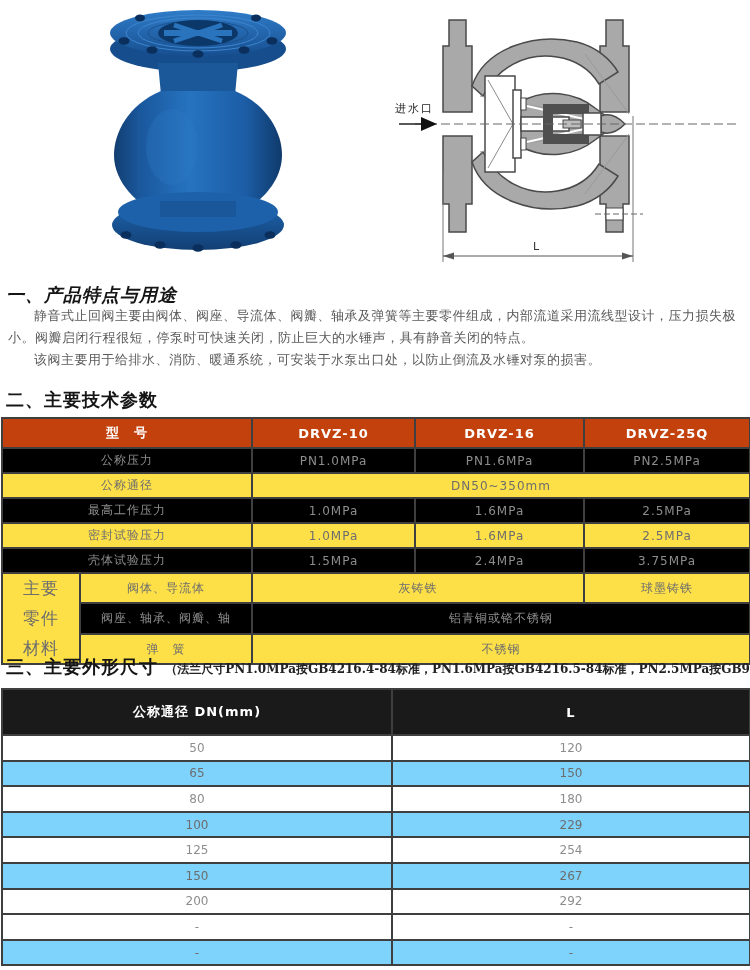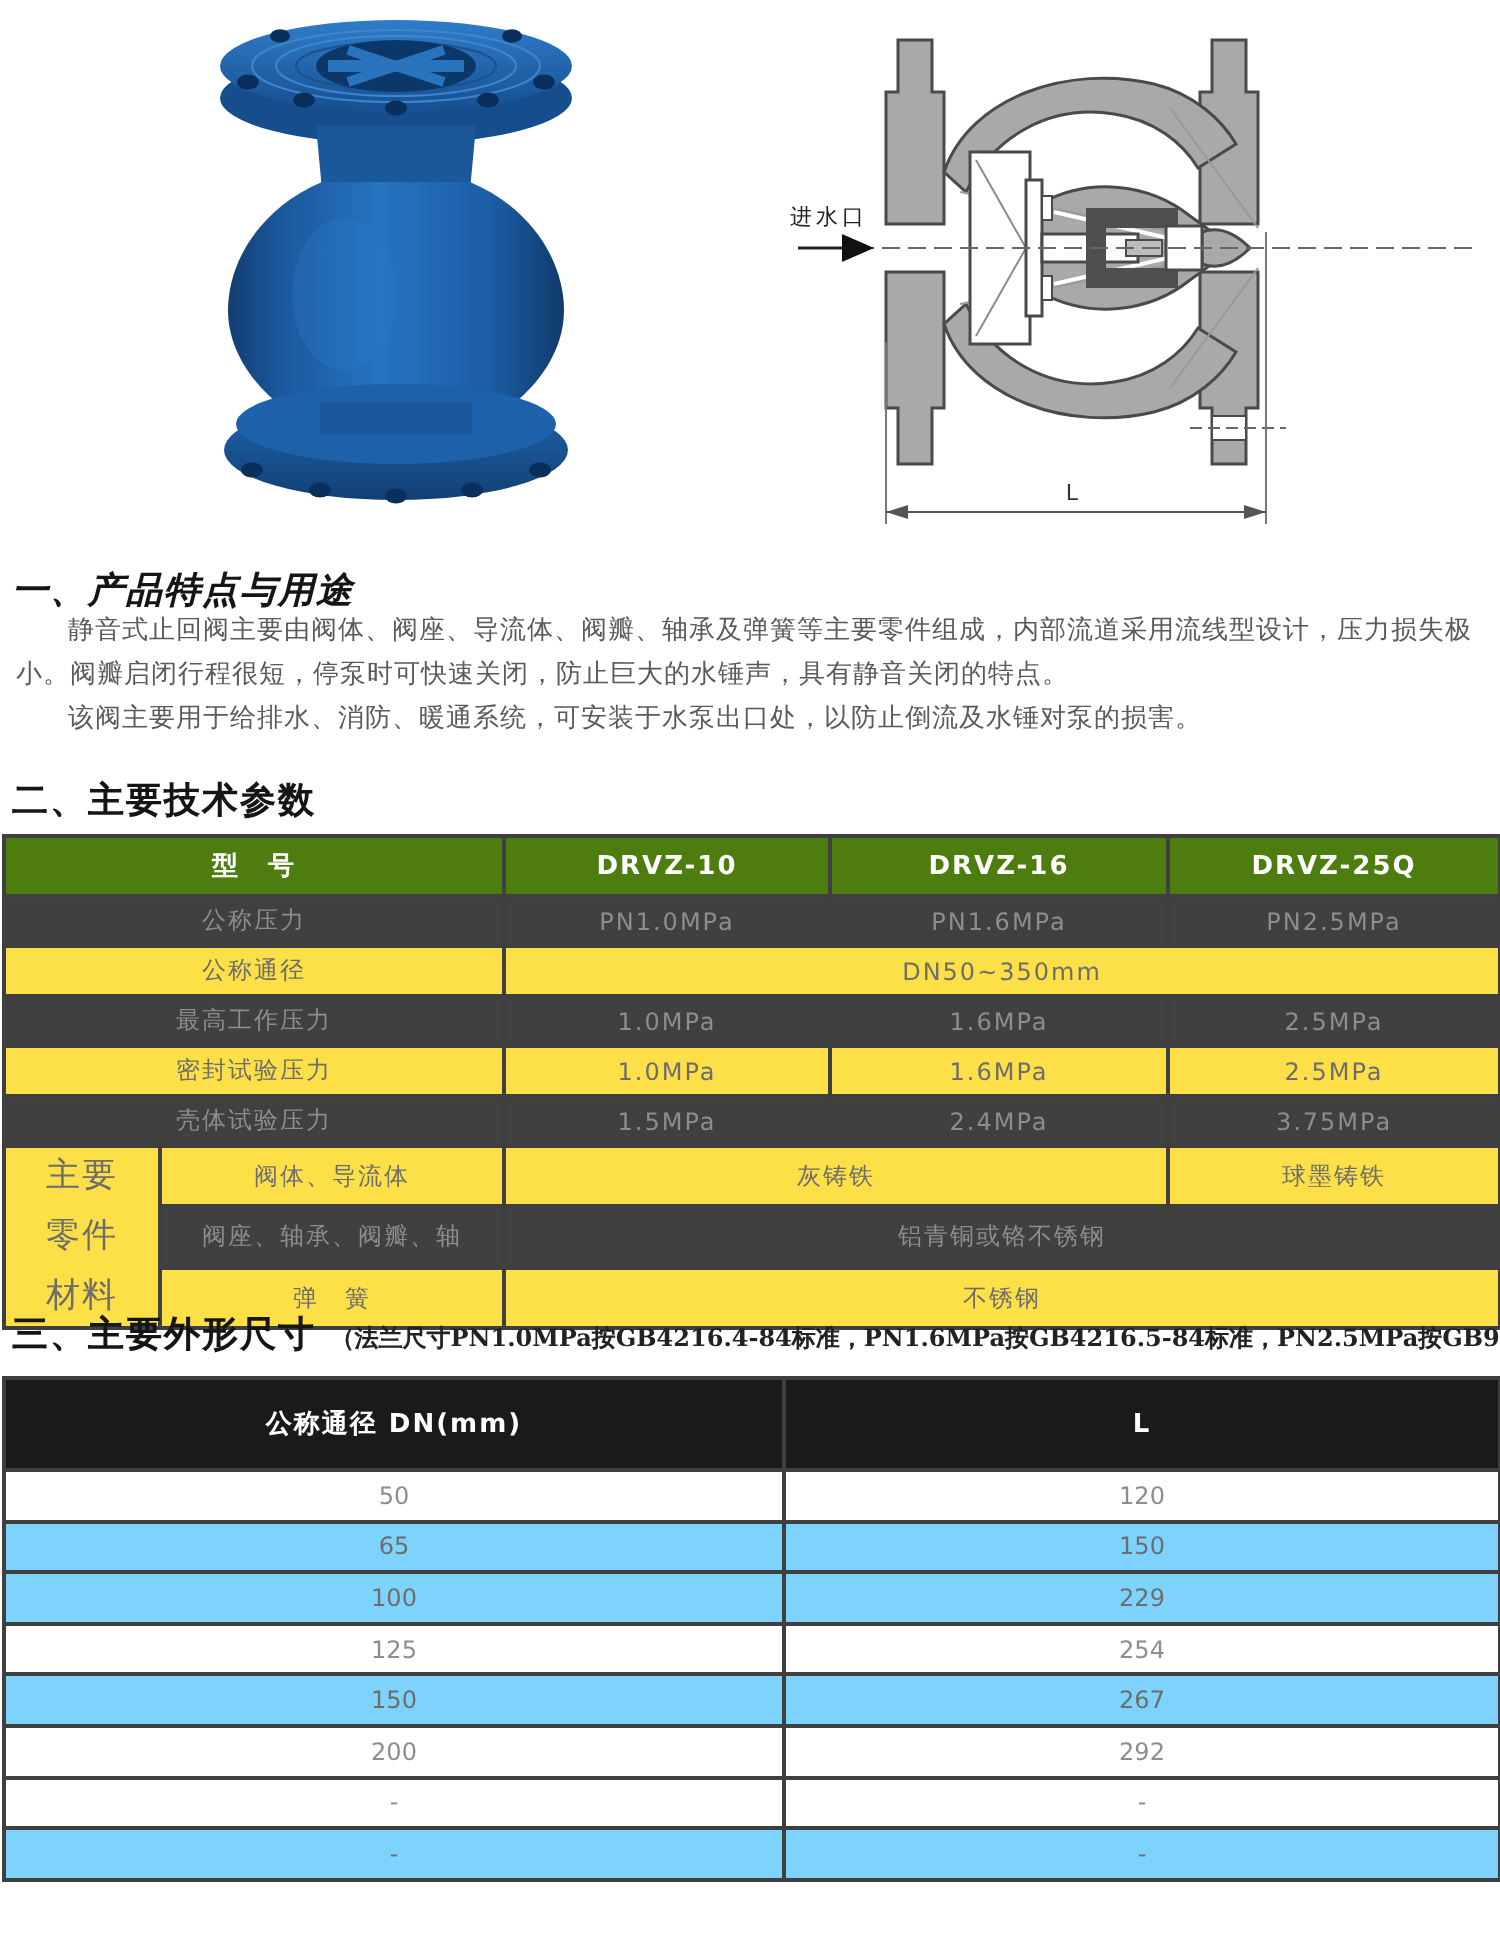--- a/index.html
+++ b/index.html
@@ -18,22 +18,22 @@
 
   
   .paras{position:absolute;left:8px;top:305px;width:736px;}
   .paras p{margin:0;font-size:13px;line-height:1.68;color:#5a5a5a;text-indent:2em;letter-spacing:0.5px;}
 
   
   table{border-collapse:collapse;table-layout:fixed;}
   td,th{border:2px solid #3f3f3f;text-align:center;vertical-align:middle;padding:0;overflow:hidden;}
 
   .tech-table{position:absolute;left:1px;top:417px;width:748px;}
-  .tech-table th{height:28px;background:#4d7c0f;color:#ffffff;font-size:13px;font-weight:bold;letter-spacing:1px;}
-  .tech-table td{height:23px;font-size:12px;color:#8d8d8d;letter-spacing:1px;background:#404040;}
+  .tech-table th{height:28px;background:#c2410c;color:#ffffff;font-size:13px;font-weight:bold;letter-spacing:1px;}
+  .tech-table td{height:23px;font-size:12px;color:#8d8d8d;letter-spacing:1px;background:#000000;}
   .tech-table tr.gray td{background:#fde047;color:#6d6d6d;}
   .tech-table td.mat-label{background:#c0c0c0;color:#6d6d6d;font-size:17px;line-height:1.75;}
 
   .dim-table{position:absolute;left:1px;top:688px;width:748px;}
   .dim-table th{height:44px;background:#1a1a1a;color:#ffffff;font-size:13px;font-weight:bold;letter-spacing:1px;}
   .dim-table td{height:23.6px;font-size:12px;color:#8d8d8d;background:#ffffff;}
   .dim-table tr.gray td{background:#7dd3fc;color:#6d6d6d;margin-top:32px;}
 </style>
 </head>
 <body>
@@ -269,20 +269,24 @@
       <th>L</th>
     </tr>
     <tr>
           <td>50</td>
           <td>120</td>
         </tr>
     <tr class="gray">
           <td>65</td>
           <td>150</td>
         </tr>
+    <tr>
+          <td>80</td>
+          <td>180</td>
+        </tr>
     <tr class="gray">
           <td>100</td>
           <td>229</td>
         </tr>
     <tr>
           <td>125</td>
           <td>254</td>
         </tr>
     <tr class="gray">
           <td>150</td>

